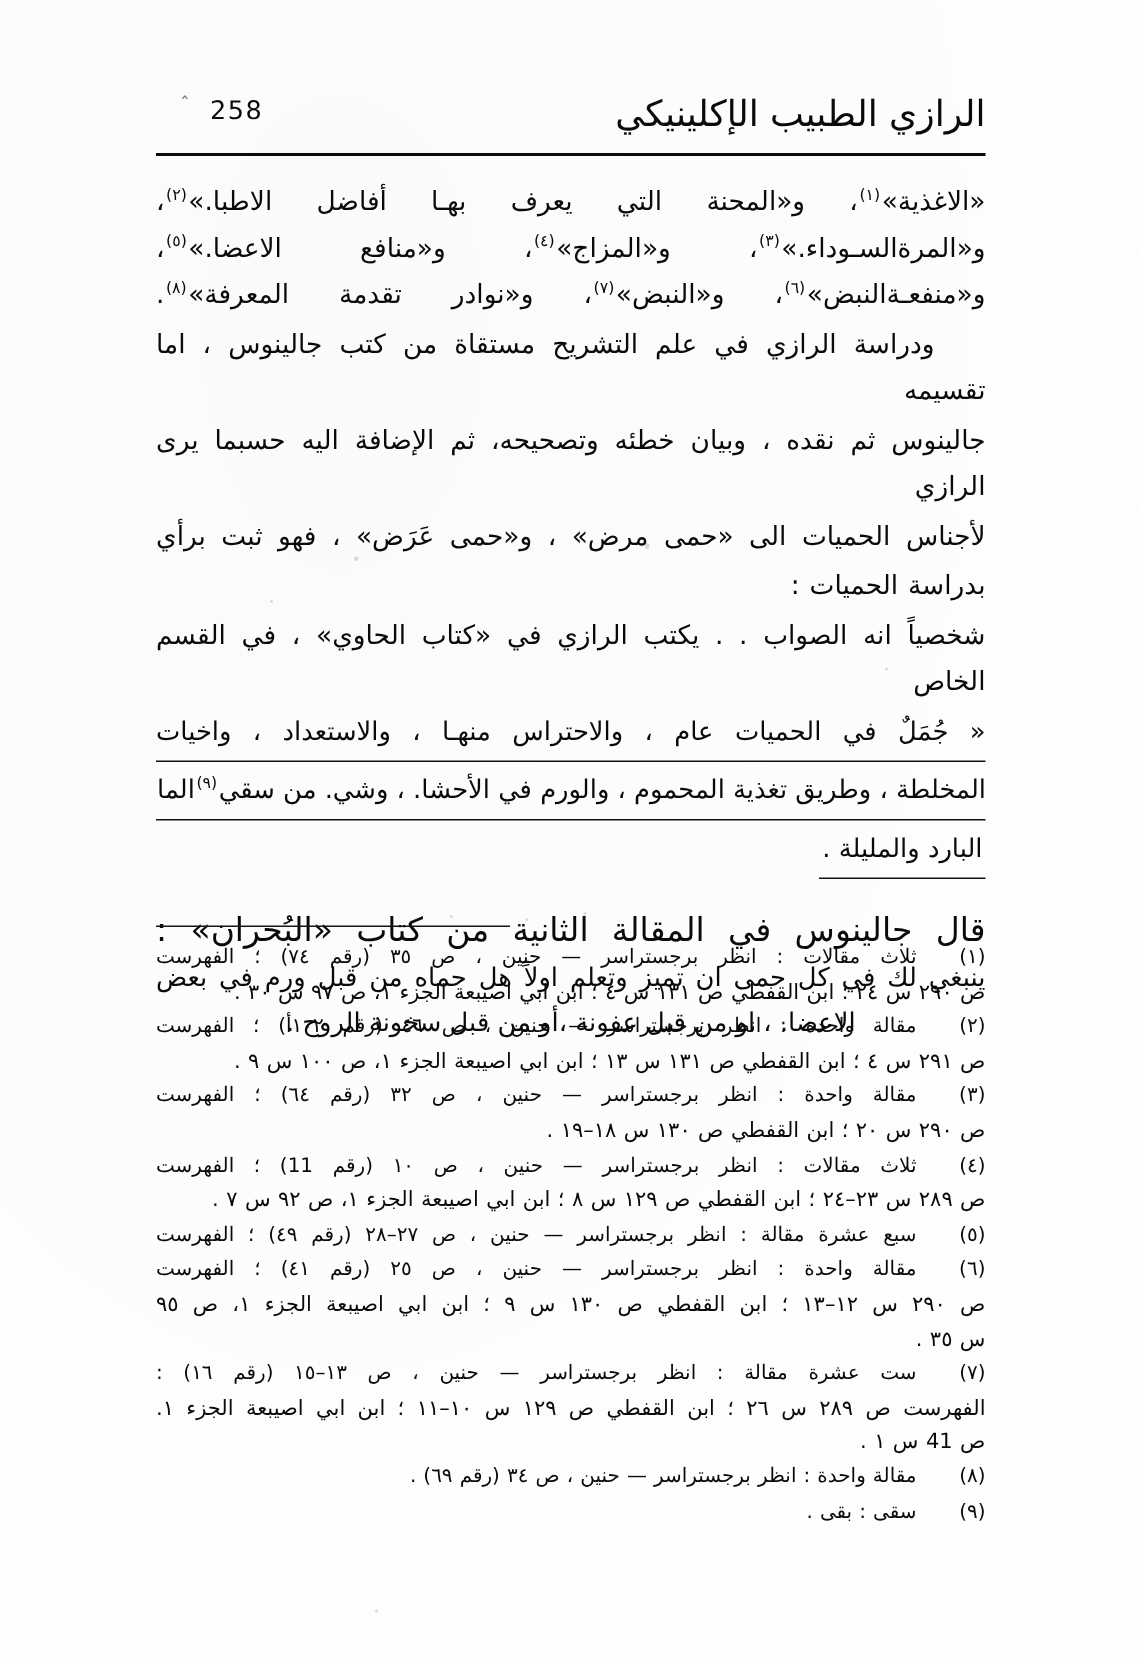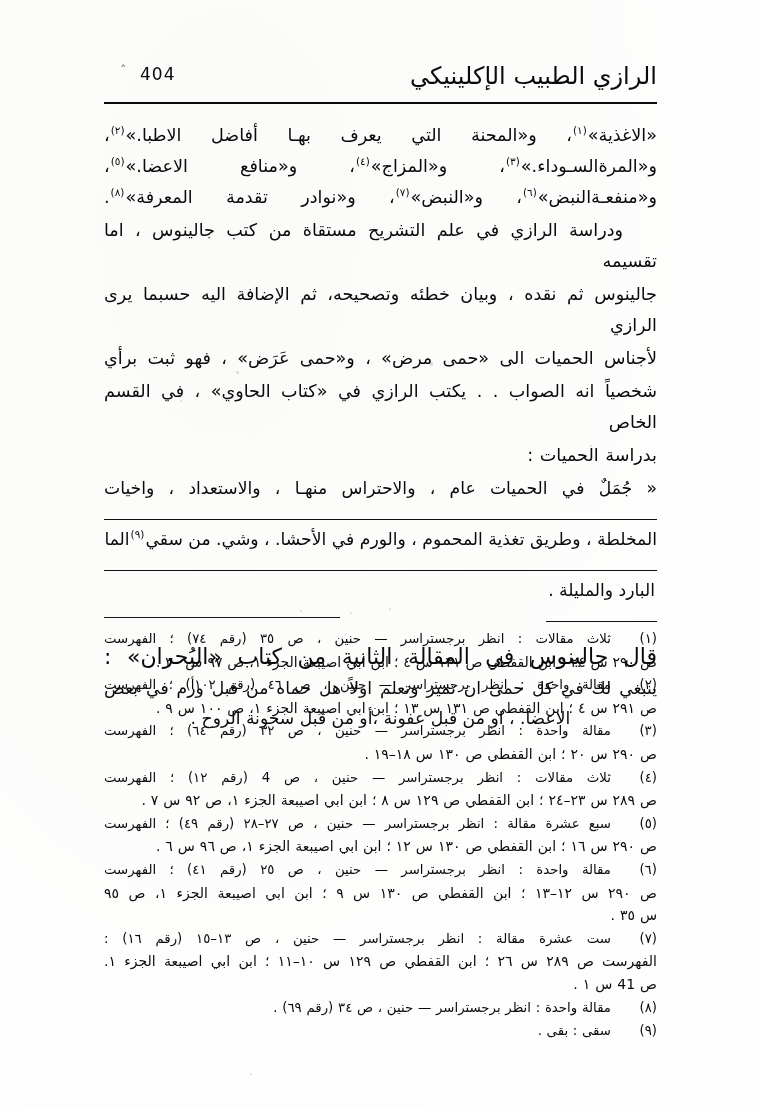--- a/index.html
+++ b/index.html
@@ -95,21 +95,21 @@
   }
 
   
   .quote-block {
     margin-top: 2px;
   }
   .quote-line {
     font-size: 17.2px;
     line-height: 30px;
     border-bottom: 1.8px solid #111;
-    padding-bottom: 16px;
+    padding-bottom: 4px;
     margin-bottom: 4px;
     text-align: justify;
     text-align-last: justify;
     white-space: nowrap;
     overflow: hidden;
   }
   .quote-line.tail {
     display: inline-block;
     white-space: normal;
     text-align-last: right;
@@ -207,36 +207,36 @@
   <div class="speck" style="left:590px;top:445px;width:2px;height:2px;"></div>
   <div class="speck" style="left:300px;top:610px;width:2px;height:2px;"></div>
   <div class="speck" style="left:350px;top:612px;width:2px;height:2px;"></div>
   <div class="speck" style="left:389px;top:608px;width:2px;height:2px;"></div>
   <div class="speck" style="left:250px;top:1073px;width:2px;height:2px;"></div>
 
   <div class="content">
 
     <div class="runhead">
       <div class="runhead-title">الرازي الطبيب الإكلينيكي</div>
-      <div class="runhead-folio">404</div>
+      <div class="runhead-folio">258</div>
       <div class="runhead-dot">ˆ</div>
       <div class="head-rule"></div>
     </div>
 
     <div class="body-block">
 
       <p class="ptext">
         <span>«الاغذية»</span><sup class="fn">(١)</sup><span>، و«المحنة التي يعرف بهـا أفاضل الاطبا.»</span><sup class="fn">(٢)</sup><span>، و«المرة</span><span>السـوداء.»</span><sup class="fn">(٣)</sup><span>، و«المزاج»</span><sup class="fn">(٤)</sup><span>، و«منافع الاعضا.»</span><sup class="fn">(٥)</sup><span>، و«منفعـة</span><span>النبض»</span><sup class="fn">(٦)</sup><span>، و«النبض»</span><sup class="fn">(٧)</sup><span>، و«نوادر تقدمة المعرفة»</span><sup class="fn">(٨)</sup><span>.</span>
       </p>
 
       <p class="ptext indent">ودراسة الرازي في علم التشريح مستقاة من كتب جالينوس ، اما تقسيمه</p>
       <p class="ptext">جالينوس ثم نقده ، وبيان خطئه وتصحيحه، ثم الإضافة اليه حسبما يرى الرازي</p>
       <p class="ptext">لأجناس الحميات الى «حمى مرض» ، و«حمى عَرَض» ، فهو ثبت برأي</p>
+      <p class="ptext last">بدراسة الحميات :</p>
       <p class="ptext">شخصياً انه الصواب . . يكتب الرازي في «كتاب الحاوي» ، في القسم الخاص</p>
-      <p class="ptext last">بدراسة الحميات :</p>
 
       <div class="quote-block">
         <div class="quote-line">« جُمَلٌ في الحميات عام ، والاحتراس منهـا ، والاستعداد ، واخيات</div>
         <div class="quote-line"><span>المخلطة ، وطريق تغذية المحموم ، والورم في الأحشا. ، وشي. من سقي</span><sup class="fn">(٩)</sup><span>الماء</span></div>
         <div class="quote-line tail">البارد والمليلة .</div>
       </div>
 
       <div class="galen">
         <p class="lead">قال جالينوس في المقالة الثانية من كتاب «البُحران» :</p>
         <p>ينبغي لك في كل حمى ان تميز وتعلم اولاً هل حماه من قبل ورم في بعض</p>
@@ -257,27 +257,26 @@
         <span class="fn-first"><span class="fn-marker">(٢)</span><span>مقالة واحدة : انظر برجستراسر — حنين ، ص ٤٦ (رقم ١٠٢أ) ؛ الفهرست</span></span>
         <span class="fn-cont end">ص ٢٩١ س ٤ ؛ ابن القفطي ص ١٣١ س ١٣ ؛ ابن ابي اصيبعة الجزء ١، ص ١٠٠ س ٩ .</span>
       </div>
 
       <div class="fn-item">
         <span class="fn-first"><span class="fn-marker">(٣)</span><span>مقالة واحدة : انظر برجستراسر — حنين ، ص ٣٢ (رقم ٦٤) ؛ الفهرست</span></span>
         <span class="fn-cont tiny">ص ٢٩٠ س ٢٠ ؛ ابن القفطي ص ١٣٠ س ١٨–١٩ .</span>
       </div>
 
       <div class="fn-item">
-        <span class="fn-first"><span class="fn-marker">(٤)</span><span>ثلاث مقالات : انظر برجستراسر — حنين ، ص 4 (رقم ١٢) ؛ الفهرست</span></span>
+        <span class="fn-first"><span class="fn-marker">(٤)</span><span>ثلاث مقالات : انظر برجستراسر — حنين ، ص ١٠ (رقم 11) ؛ الفهرست</span></span>
         <span class="fn-cont end">ص ٢٨٩ س ٢٣–٢٤ ؛ ابن القفطي ص ١٢٩ س ٨ ؛ ابن ابي اصيبعة الجزء ١، ص ٩٢ س ٧ .</span>
       </div>
 
       <div class="fn-item">
         <span class="fn-first"><span class="fn-marker">(٥)</span><span>سبع عشرة مقالة : انظر برجستراسر — حنين ، ص ٢٧–٢٨ (رقم ٤٩) ؛ الفهرست</span></span>
-        <span class="fn-cont end">ص ٢٩٠ س ١٦ ؛ ابن القفطي ص ١٣٠ س ١٢ ؛ ابن ابي اصيبعة الجزء ١، ص ٩٦ س ٦ .</span>
       </div>
 
       <div class="fn-item">
         <span class="fn-first"><span class="fn-marker">(٦)</span><span>مقالة واحدة : انظر برجستراسر — حنين ، ص ٢٥ (رقم ٤١) ؛ الفهرست</span></span>
         <span class="fn-cont">ص ٢٩٠ س ١٢–١٣ ؛ ابن القفطي ص ١٣٠ س ٩ ؛ ابن ابي اصيبعة الجزء ١، ص ٩٥</span>
         <span class="fn-cont tiny">س ٣٥ .</span>
       </div>
 
       <div class="fn-item">
         <span class="fn-first"><span class="fn-marker">(٧)</span><span>ست عشرة مقالة : انظر برجستراسر — حنين ، ص ١٣–١٥ (رقم ١٦) :</span></span>

